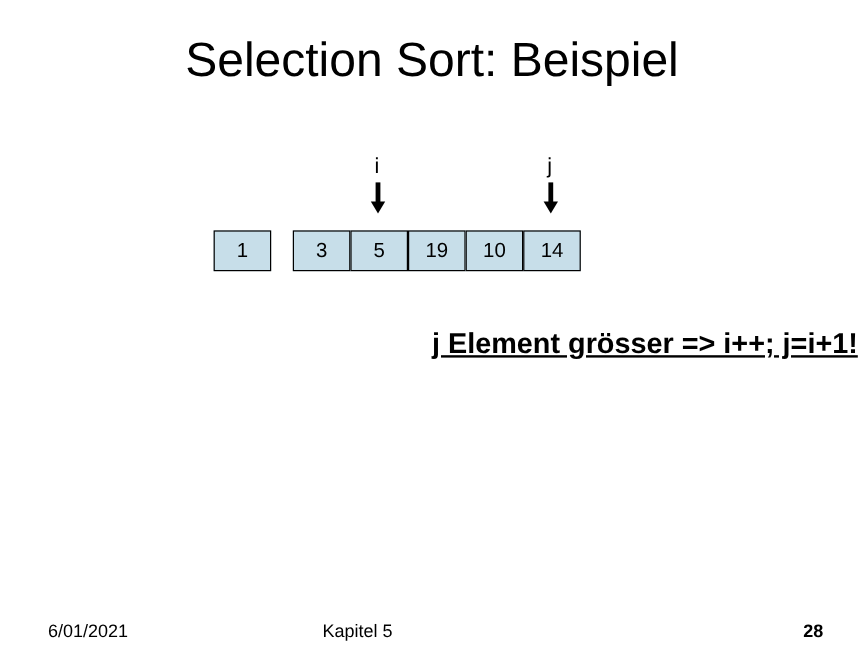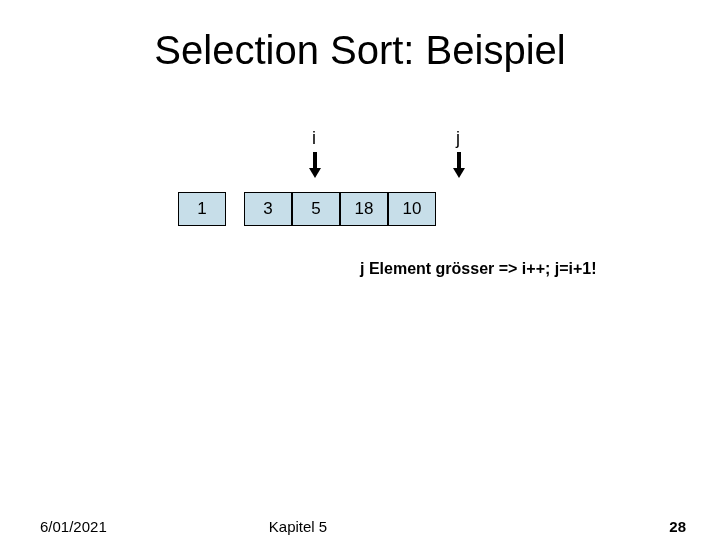--- a/index.html
+++ b/index.html
@@ -61,25 +61,26 @@
     font-size: 17px;
     color: #000;
     box-sizing: border-box;
   }
   .gap {
     width: 18px;
     flex: 0 0 18px;
   }
   .note {
     position: absolute;
-    top: 260px;
+    top: 273px;
     left: 360px;
-    font-size: 16px;
+    font-size: 24px;
     font-weight: 700;
     color: #000;
+    text-decoration: underline;
   }
   .footer {
     position: absolute;
     bottom: 22px;
     left: 0;
     width: 720px;
     font-size: 15px;
     color: #000;
   }
   .footer-date   { position: absolute; left: 40px; }
@@ -95,22 +96,23 @@
 <div class="arrow" style="left:313px; top:152px;"></div>
 
 <div class="pointer-label" style="left:456px; top:128px;">j</div>
 <div class="arrow" style="left:457px; top:152px;"></div>
 
 <div class="cells">
   <div class="cell">1</div>
   <div class="gap"></div>
   <div class="cell">3</div>
   <div class="cell">5</div>
-  <div class="cell">18</div>
+  <div class="cell">19</div>
   <div class="cell">10</div>
+  <div class="cell">14</div>
 </div>
 
 <div class="note">j Element grösser =&gt; i++; j=i+1!</div>
 
 <div class="footer">
   <span class="footer-date">6/01/2021</span>
   <span class="footer-center">Kapitel 5</span>
   <span class="footer-page">28</span>
 </div>
 

